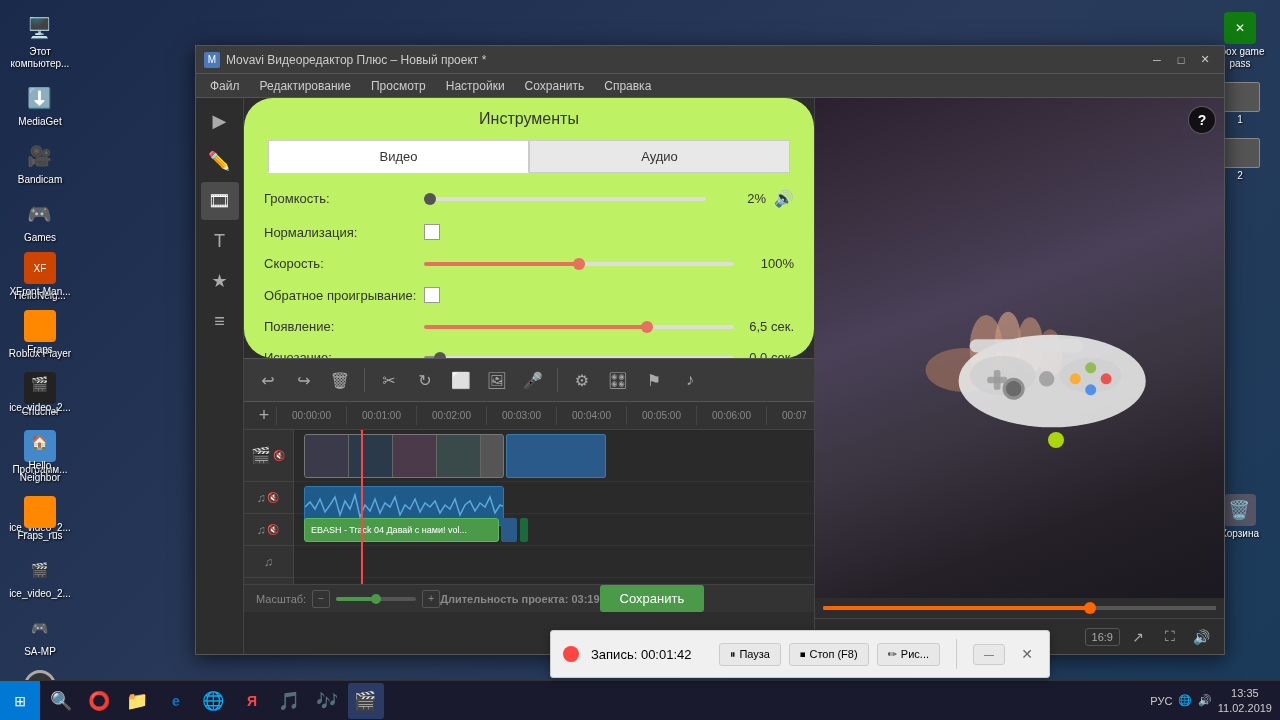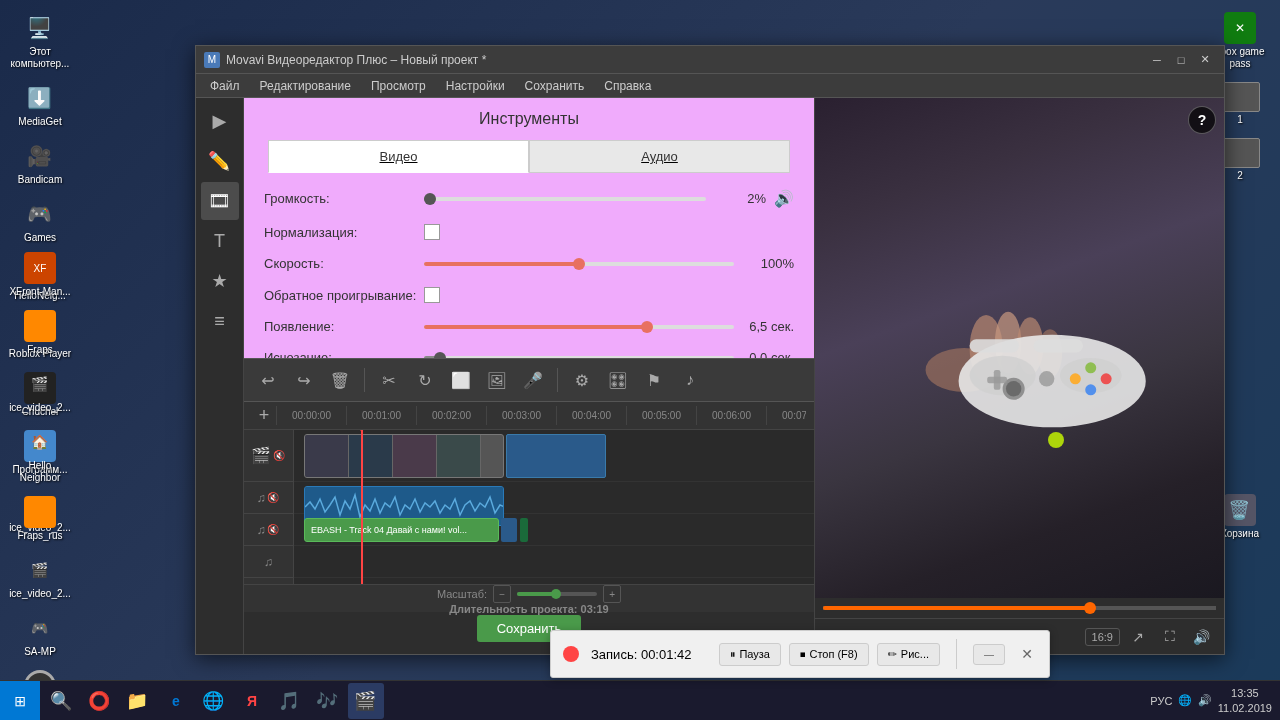--- a/index.html
+++ b/index.html
@@ -41,23 +41,23 @@
 
     
     .left-toolbar { width: 48px; background: #2d2d2d; border-right: 1px solid #444; display: flex; flex-direction: column; align-items: center; padding: 4px 0; gap: 2px; }
     .tool-btn { width: 38px; height: 38px; display: flex; align-items: center; justify-content: center; color: #aaa; font-size: 18px; cursor: pointer; border-radius: 3px; }
     .tool-btn:hover, .tool-btn.active { background: rgba(255,255,255,0.15); color: white; }
 
     
     .center-panel { flex: 1; display: flex; flex-direction: column; overflow: hidden; }
 
     
-    .tools-panel { background: #f0abfc; flex: 1; max-height: 260px; overflow-y: auto; }
+    .tools-panel { background: #bef264; flex: 1; max-height: 260px; overflow-y: auto; border-radius: 29px; }
     .tools-title { text-align: center; font-size: 16px; color: #333; padding: 12px; font-weight: 500; }
-    .tabs-row { display: flex; margin: 0 24px; text-decoration: underline; }
+    .tabs-row { display: flex; margin: 0 24px; }
     .tab-btn { flex: 1; padding: 8px; text-align: center; font-size: 13px; cursor: pointer; border: 1px solid #ccc; background: #e8e8e8; color: #333; }
     .tab-btn.active { background: white; border-bottom: 1px solid white; color: #333; font-weight: 500; }
     .tools-content { padding: 16px 20px; }
     .control-row { display: flex; align-items: center; margin-bottom: 16px; }
     .control-label { width: 160px; font-size: 13px; color: #333; }
     .control-slider { flex: 1; height: 4px; background: #ccc; border-radius: 2px; position: relative; cursor: pointer; }
     .slider-track-fill { height: 4px; border-radius: 2px; position: absolute; top: 0; left: 0; }
     .slider-thumb { width: 12px; height: 12px; border-radius: 50%; position: absolute; top: -4px; background: #666; }
     .control-value { width: 60px; text-align: right; font-size: 13px; color: #333; }
     .control-icon { margin-left: 8px; font-size: 16px; color: #666; }
@@ -101,21 +101,21 @@
     
     .video-clip { position: absolute; top: 4px; left: 10px; width: 200px; height: 44px; background: #555; border-radius: 3px; display: flex; overflow: hidden; border: 1px solid #777; }
     .clip-thumb { width: 44px; height: 44px; background: #444; border-right: 1px solid #666; display: flex; align-items: center; justify-content: center; font-size: 8px; color: #888; overflow: hidden; }
     .audio-waveform { position: absolute; top: 4px; left: 10px; width: 200px; height: 40px; background: #1e5a8a; border-radius: 3px; border: 1px solid #2a7ab8; overflow: hidden; }
     .audio-clip-green { position: absolute; top: 4px; left: 10px; width: 195px; height: 24px; background: #4a9a4a; border-radius: 3px; border: 1px solid #5aba5a; display: flex; align-items: center; padding: 0 6px; }
     .audio-clip-text { color: white; font-size: 9px; overflow: hidden; white-space: nowrap; text-overflow: ellipsis; }
     .playhead { position: absolute; top: 0; left: 67px; width: 2px; height: 100%; background: #ff4444; z-index: 10; }
     .playhead::before { content: '▼'; position: absolute; top: -8px; left: -5px; font-size: 10px; color: #ff4444; }
 
     
-    .scale-bar { height: 28px; background: #333; border-top: 1px solid #444; display: flex; align-items: center; justify-content: flex-start; padding: 0 12px; flex-direction: column; }
+    .scale-bar { height: 28px; background: #333; border-top: 1px solid #444; display: flex; align-items: center; justify-content: flex-start; padding: 9px 12px; }
     .scale-controls { display: flex; align-items: center; gap: 6px; }
     .scale-slider { width: 80px; height: 4px; background: #555; border-radius: 2px; position: relative; }
     .scale-fill { height: 4px; background: #4a9a4a; width: 45%; border-radius: 2px; }
     .scale-thumb { width: 10px; height: 10px; border-radius: 50%; background: #4a9a4a; position: absolute; top: -3px; left: 43%; }
     .project-info { color: #888; font-size: 11px; font-weight: bold; }
     .save-btn { background: #4a9a4a; color: white; border: none; padding: 6px 20px; border-radius: 3px; font-size: 13px; cursor: pointer; }
 
     
     .record-popup { position: absolute; bottom: 42px; right: 230px; width: 500px; height: 48px; background: #f0f0f0; border: 1px solid #ccc; border-radius: 3px; display: flex; align-items: center; padding: 0 12px; gap: 12px; box-shadow: 0 2px 8px rgba(0,0,0,0.3); z-index: 200; }
     .record-dot { width: 16px; height: 16px; border-radius: 50%; background: #ff4444; }

